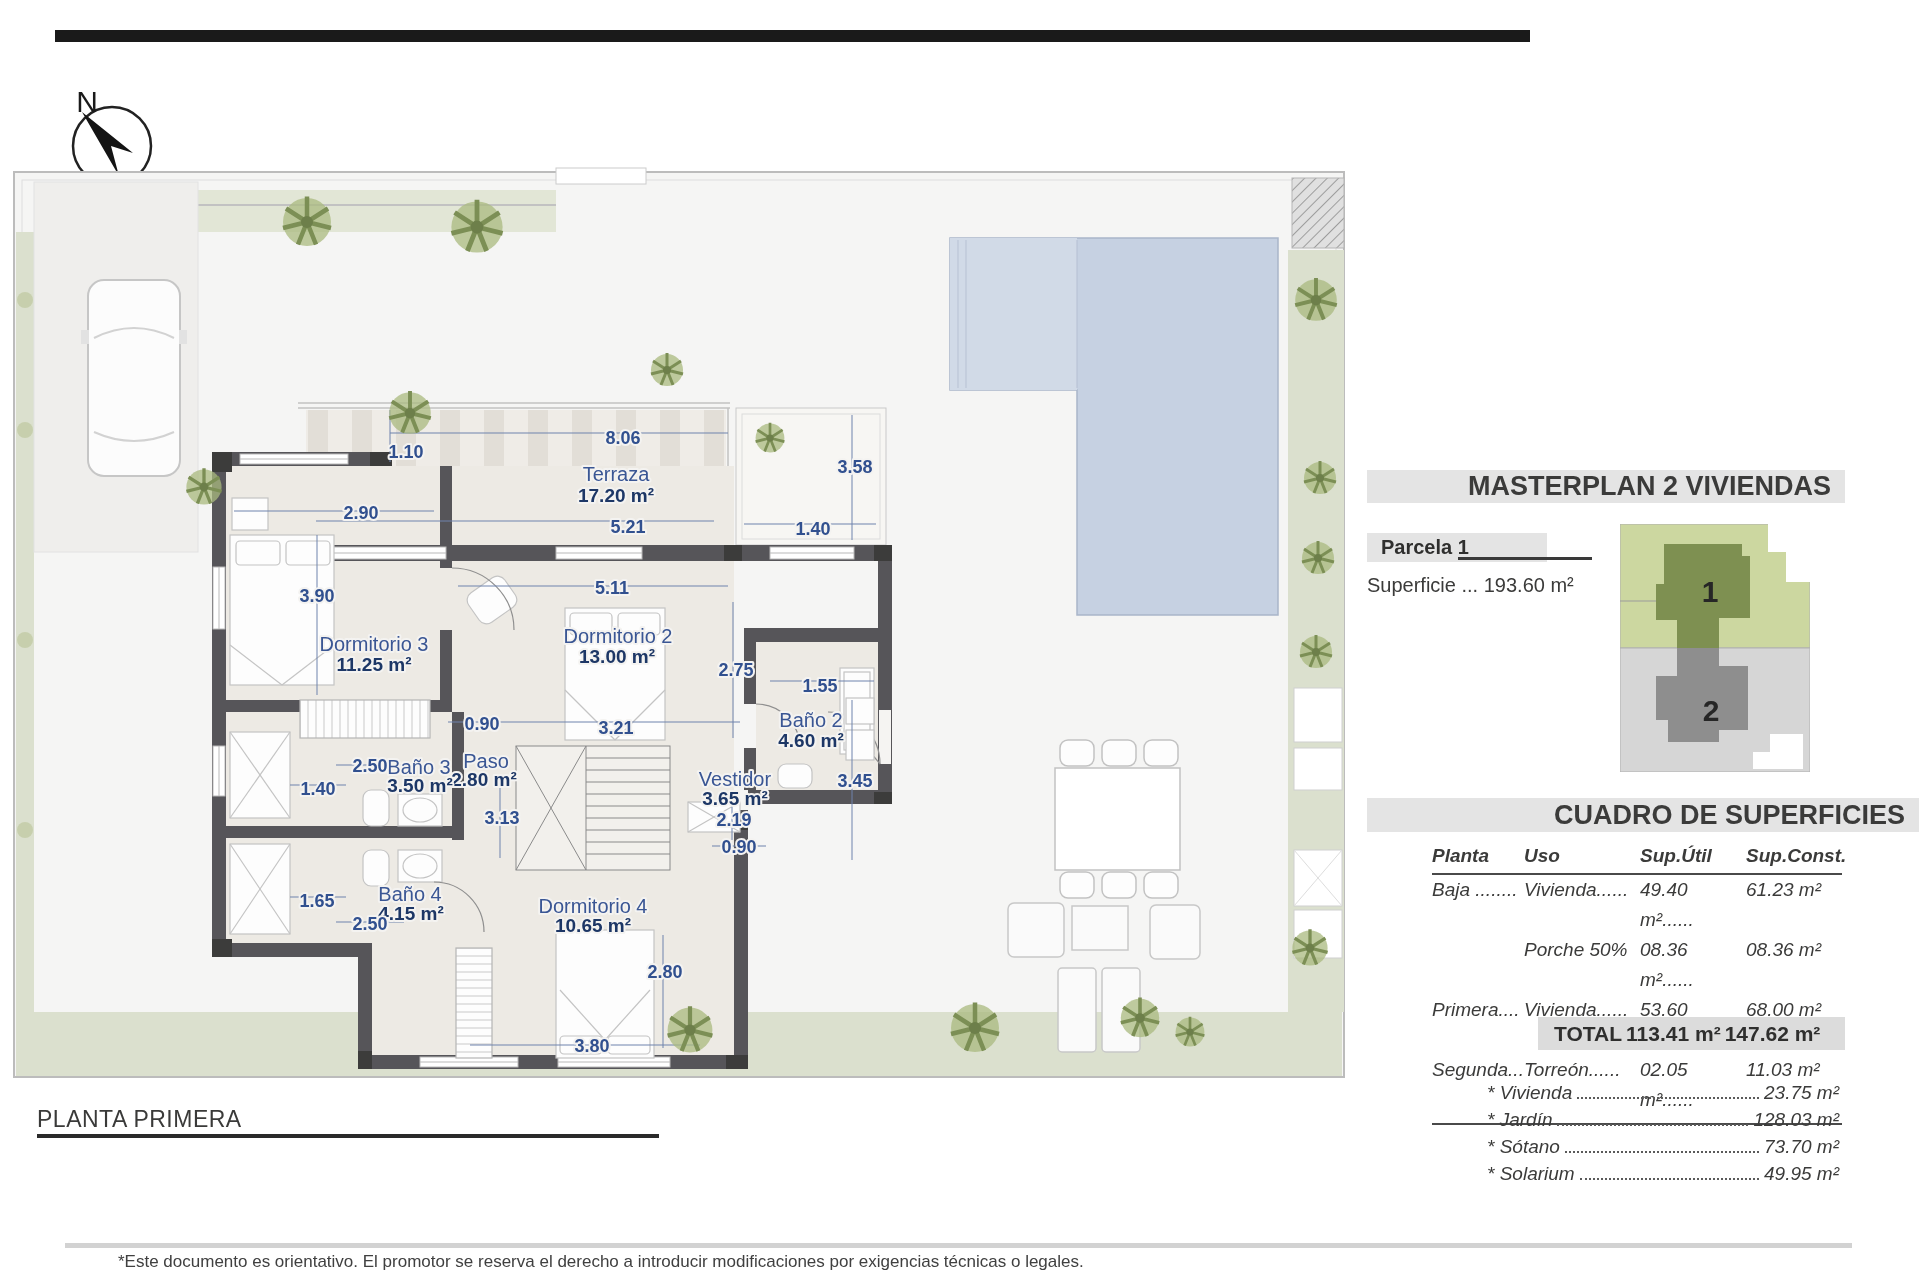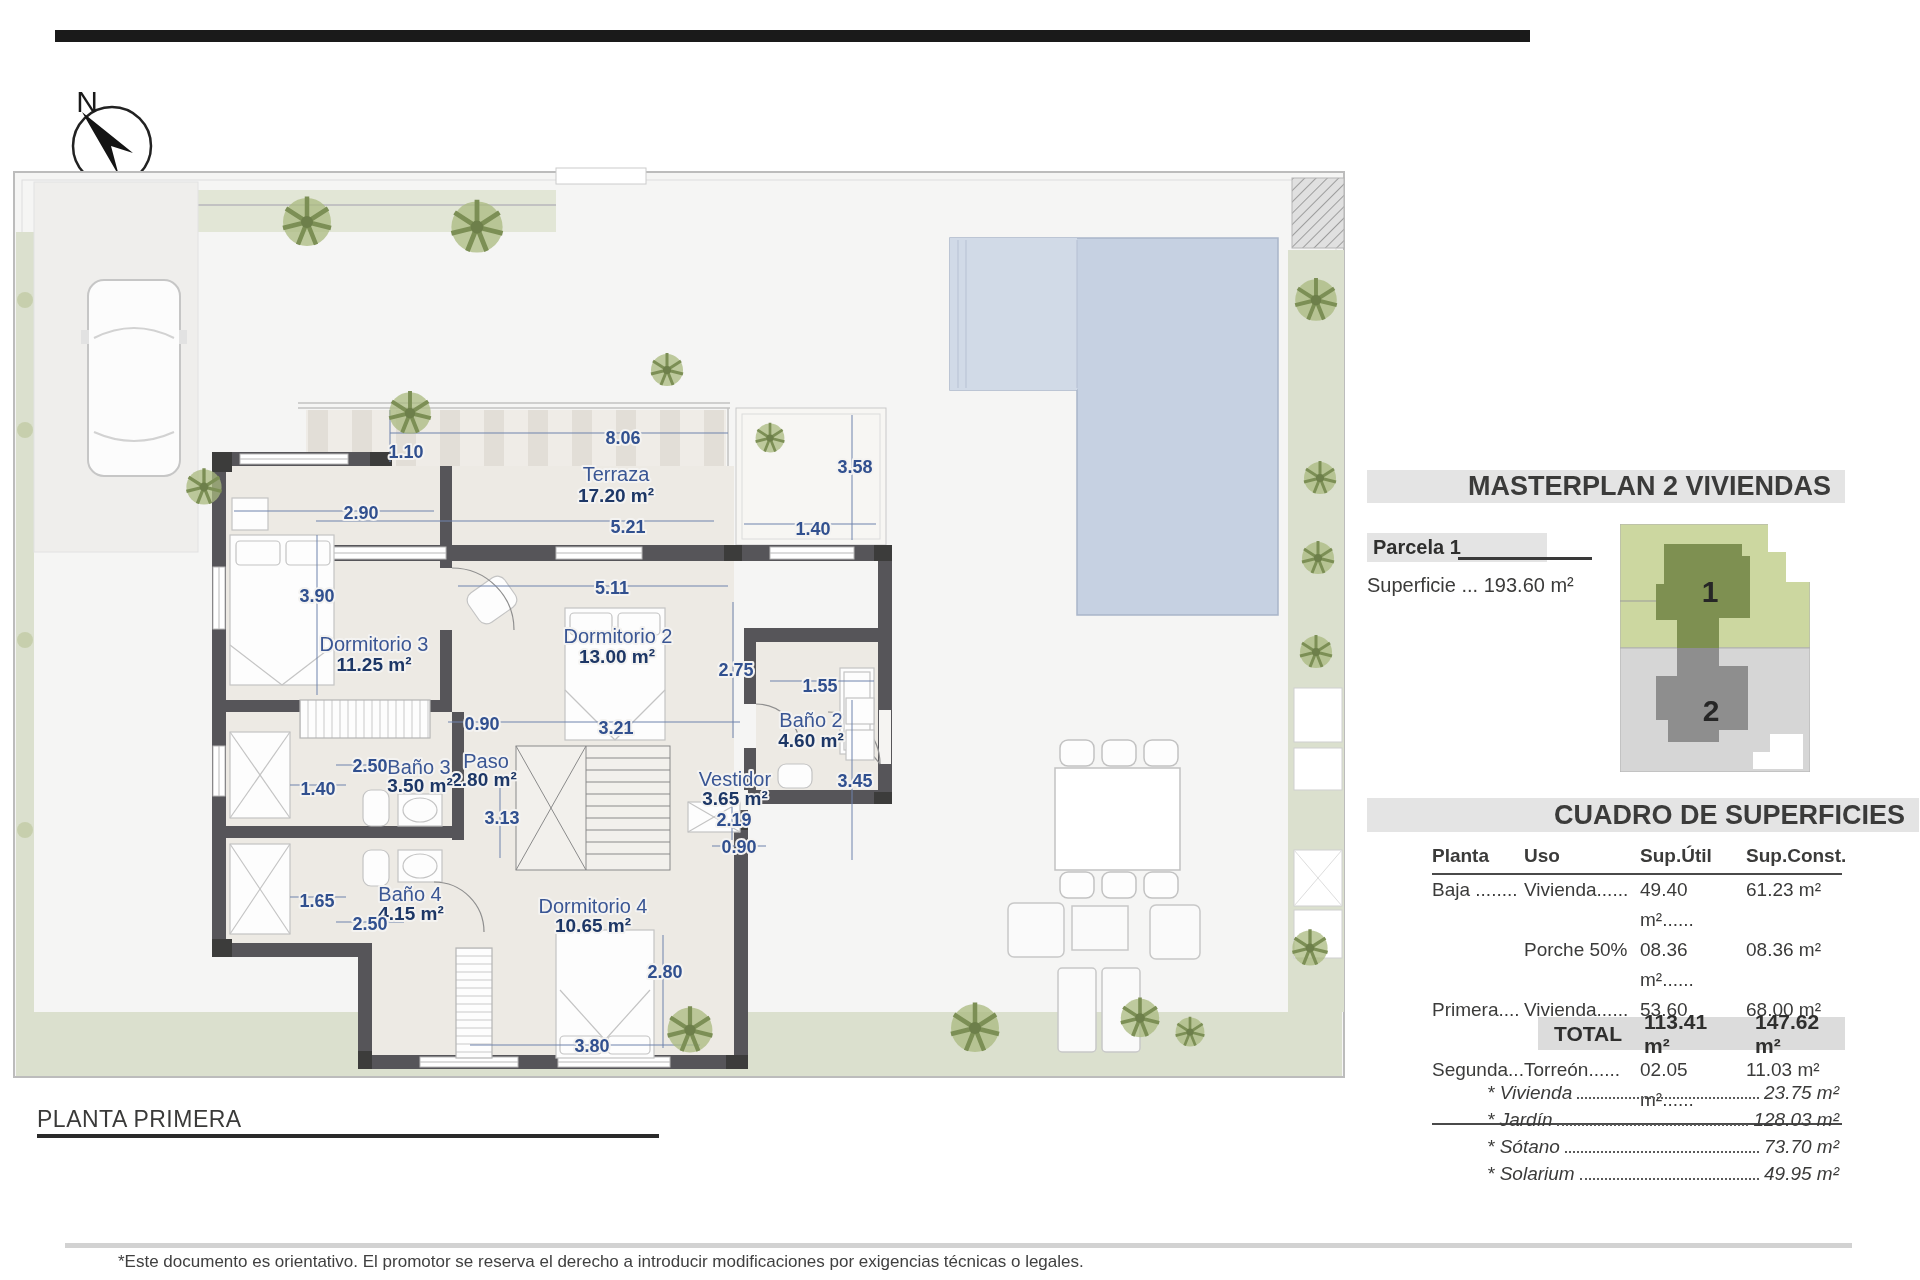--- a/index.html
+++ b/index.html
@@ -7,27 +7,27 @@
   .abs{position:absolute;}
   
   text{font-family:"Liberation Sans",sans-serif;}
   .lbl{font-size:20px;fill:#3a5694;text-anchor:middle;paint-order:stroke;stroke:#f4f3f1;stroke-width:4px;stroke-linejoin:round;}
   .area{font-size:19px;font-weight:bold;fill:#1d3766;text-anchor:middle;paint-order:stroke;stroke:#f4f3f1;stroke-width:4px;stroke-linejoin:round;}
   .dim{font-size:18px;font-weight:bold;fill:#31508f;text-anchor:middle;paint-order:stroke;stroke:#f4f3f1;stroke-width:4px;stroke-linejoin:round;}
   .nletter{font-size:30px;fill:#1a1a1a;text-anchor:middle;}
   .unitnum{font-size:30px;font-weight:bold;fill:#262626;text-anchor:middle;}
   
   .bar{background:#e4e4e4;color:#3b3b3a;font-weight:bold;font-size:27px;display:flex;align-items:center;justify-content:flex-end;padding-right:14px;box-sizing:border-box;}
-  .parcela{background:#e4e4e4;color:#2f2f2e;font-weight:bold;font-size:20px;display:flex;align-items:center;padding-left:6px;box-sizing:border-box;}
+  .parcela{background:#e4e4e4;color:#2f2f2e;font-weight:bold;font-size:20px;display:flex;align-items:center;padding-left:14px;box-sizing:border-box;}
   .superficie{color:#3b3b3a;font-size:20px;}
   .suptable{font-size:19px;color:#3b3b3a;}
   .suptable .hdr{display:grid;grid-template-columns:92px 116px 106px 96px;font-weight:bold;padding-bottom:6px;border-bottom:2px solid #4a4a4a;}
   .suptable .row{display:grid;grid-template-columns:92px 116px 106px 96px;line-height:30px;}
   .suptable .tclose{border-top:2px solid #4a4a4a;margin-top:8px;}
-  .totalbar{background:#dcdcdc;color:#2f2f2e;font-weight:bold;font-size:21px;display:flex;align-items:center;gap:22px;padding-left:16px;box-sizing:border-box;}
+  .totalbar{background:#dcdcdc;color:#2f2f2e;font-weight:bold;font-size:21px;display:flex;align-items:center;gap:4px;padding-left:16px;box-sizing:border-box;}
   .extras{font-style:italic;font-size:19px;color:#3b3b3a;}
   .extras .xrow{display:flex;align-items:baseline;height:27px;}
   .extras .leader{flex:1;border-bottom:2px dotted #5a5a5a;margin:0 5px 4px 5px;}
   .planta{font-size:23px;font-weight:normal;color:#3a3a39;letter-spacing:0.5px;}
   .disclaimer{font-size:17px;color:#404040;}
 </style>
 </head>
 <body>
 
 <div id="stage">
@@ -389,21 +389,21 @@
   <polygon points="148,0 190,0 190,58 166,58 166,28 148,28" fill="#ffffff"></polygon>
   <polygon points="150,210 183,210 183,245 133,245 133,228 150,228" fill="#ffffff"></polygon>
   <path d="M44,20 H122 V32 H130 V94 H99 V124 H57 V96 H36 V60 H44 Z" fill="#7e9051"></path>
   <path d="M57,124 H99 V142 H128 V206 H99 V218 H48 V196 H36 V152 H57 Z" fill="#8e8e8e"></path>
   <text class="unitnum" x="90" y="78">1</text>
   <text class="unitnum" x="91" y="197">2</text>
 </svg>
 
 <div class="abs bar" style="left:1367px;top:798px;width:552px;height:34px;">CUADRO DE SUPERFICIES</div>
 
-<div class="abs suptable" style="left:1432px;top:845px;width:410px;">
+<div class="abs suptable" style="left:1432px;top:845px;width:410px;font-style:italic;">
   <div class="hdr">
     <span>Planta</span>
     <span>Uso</span>
     <span>Sup.Útil</span>
     <span>Sup.Const.</span>
   </div>
   <div class="row">
     <span>Baja ........</span>
     <span>Vivienda......</span>
     <span>49.40 m²......</span>

